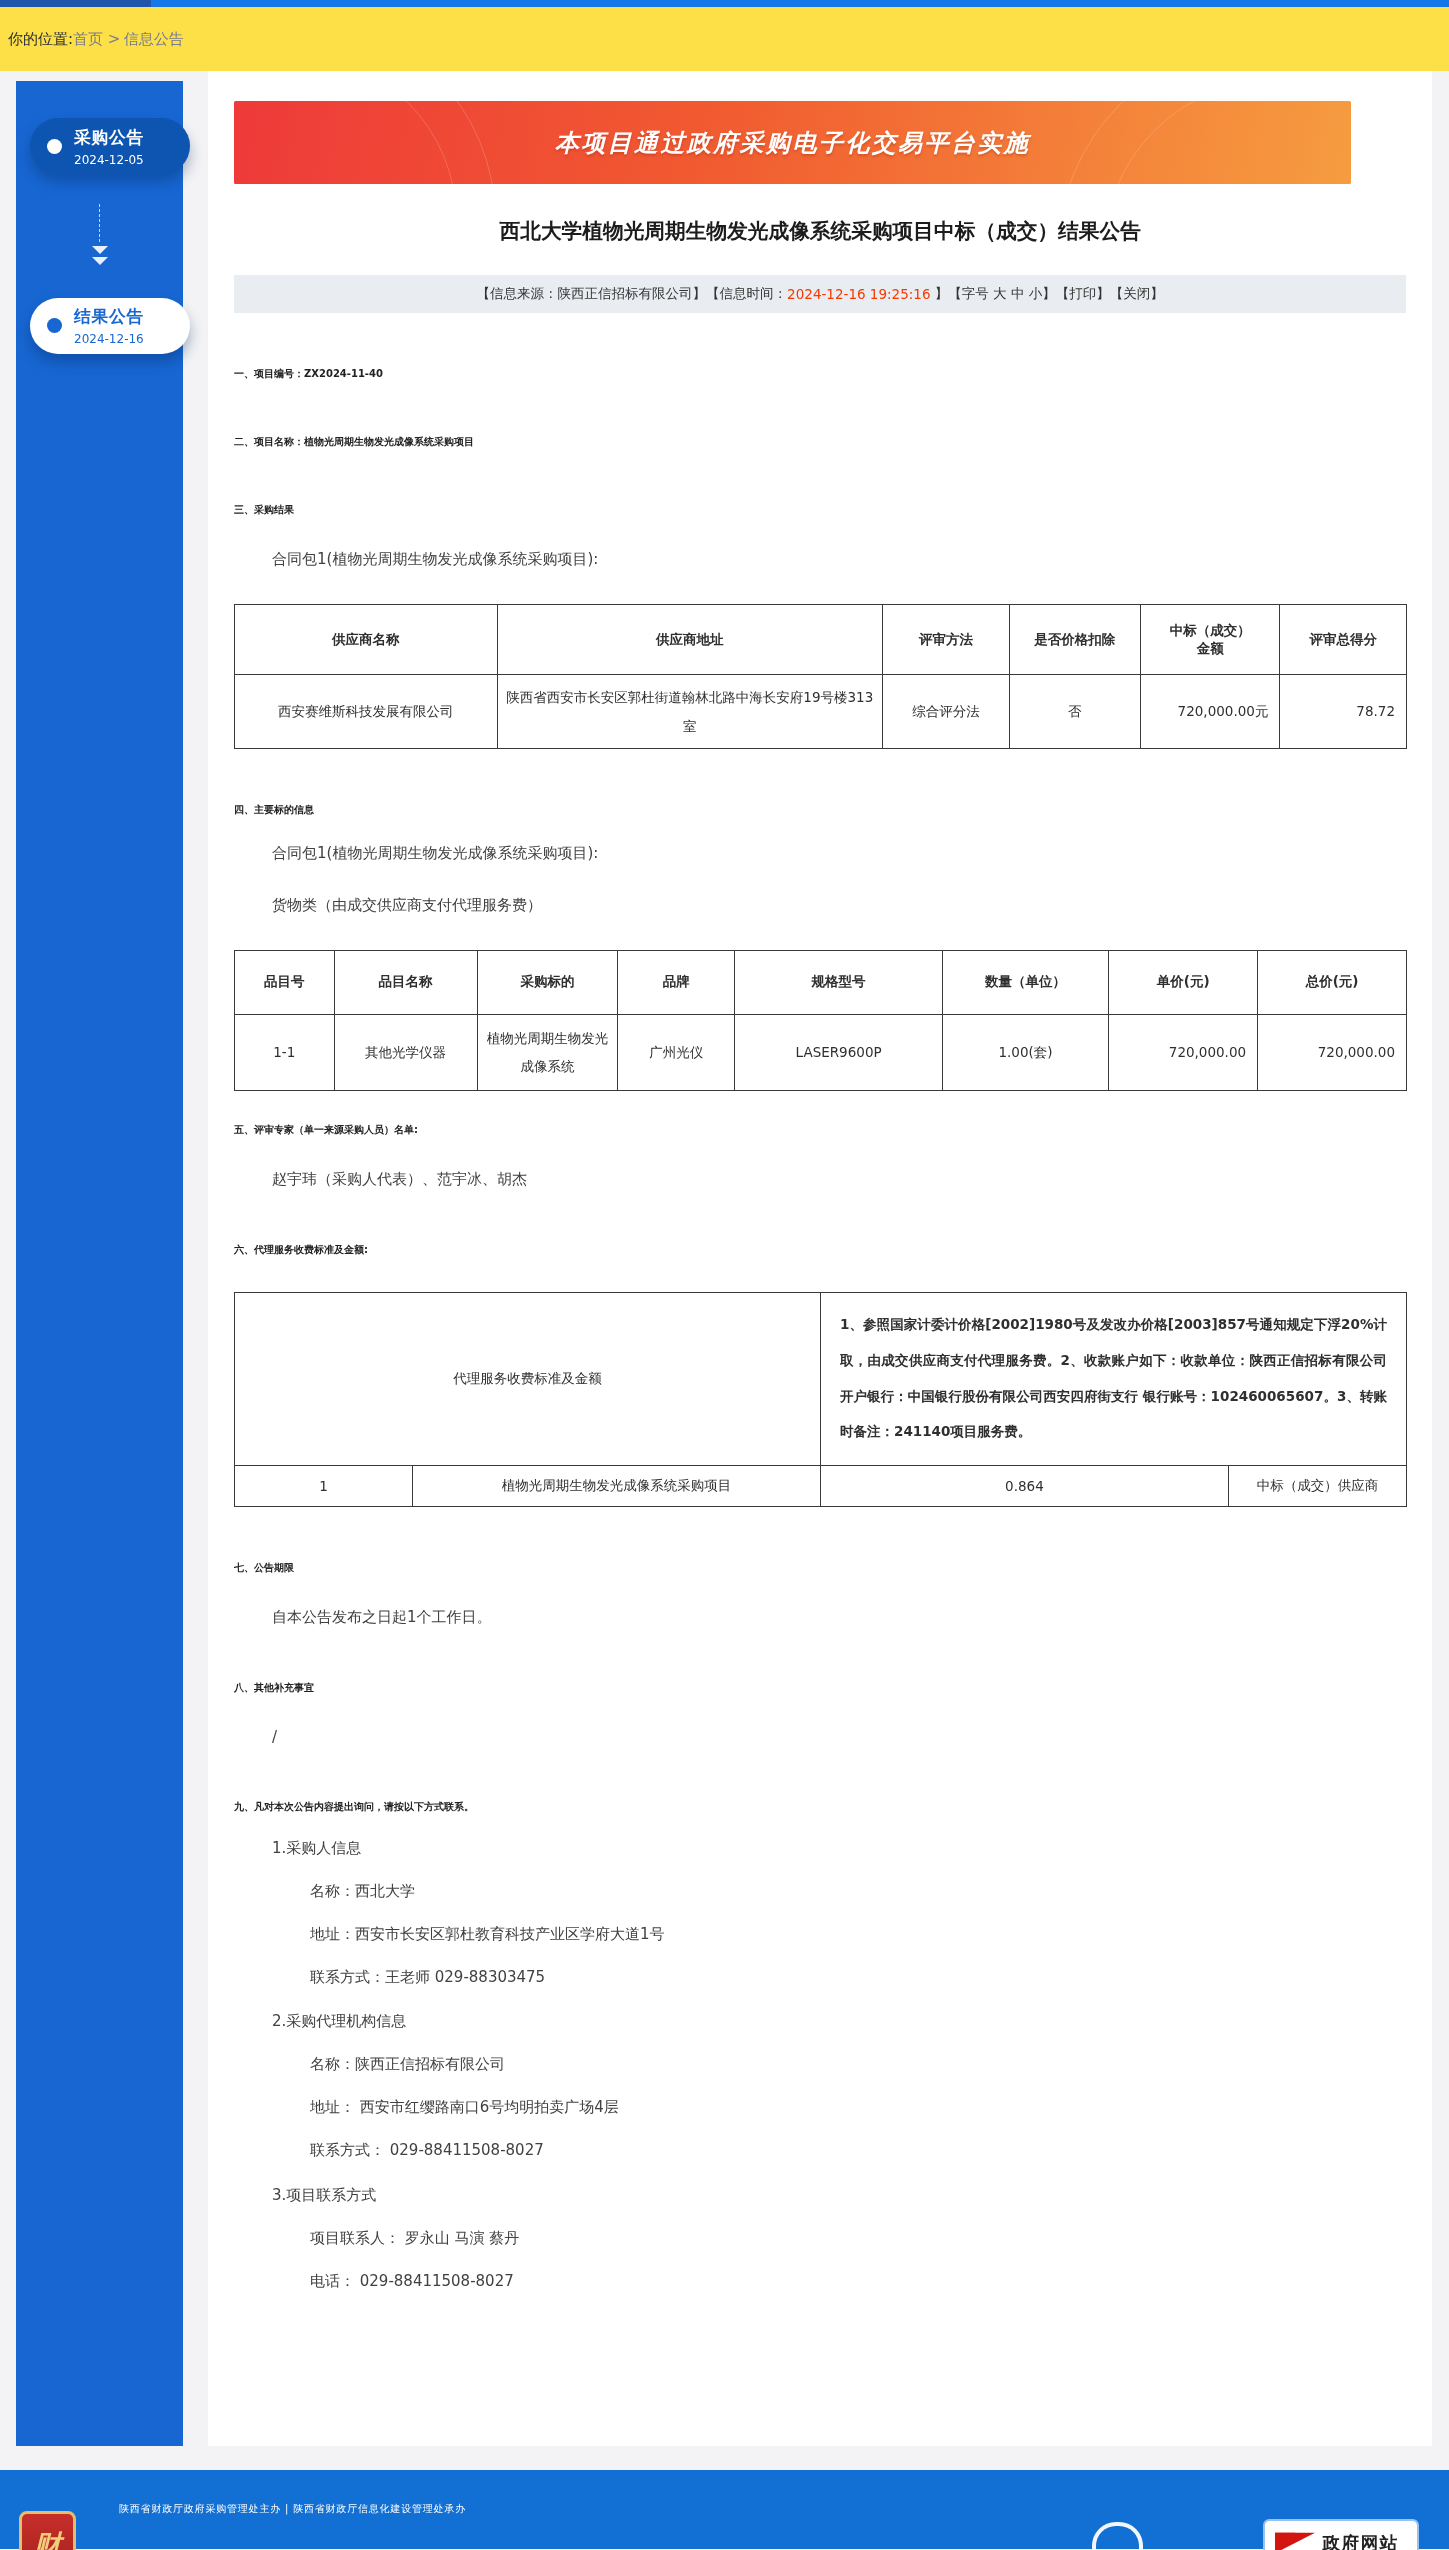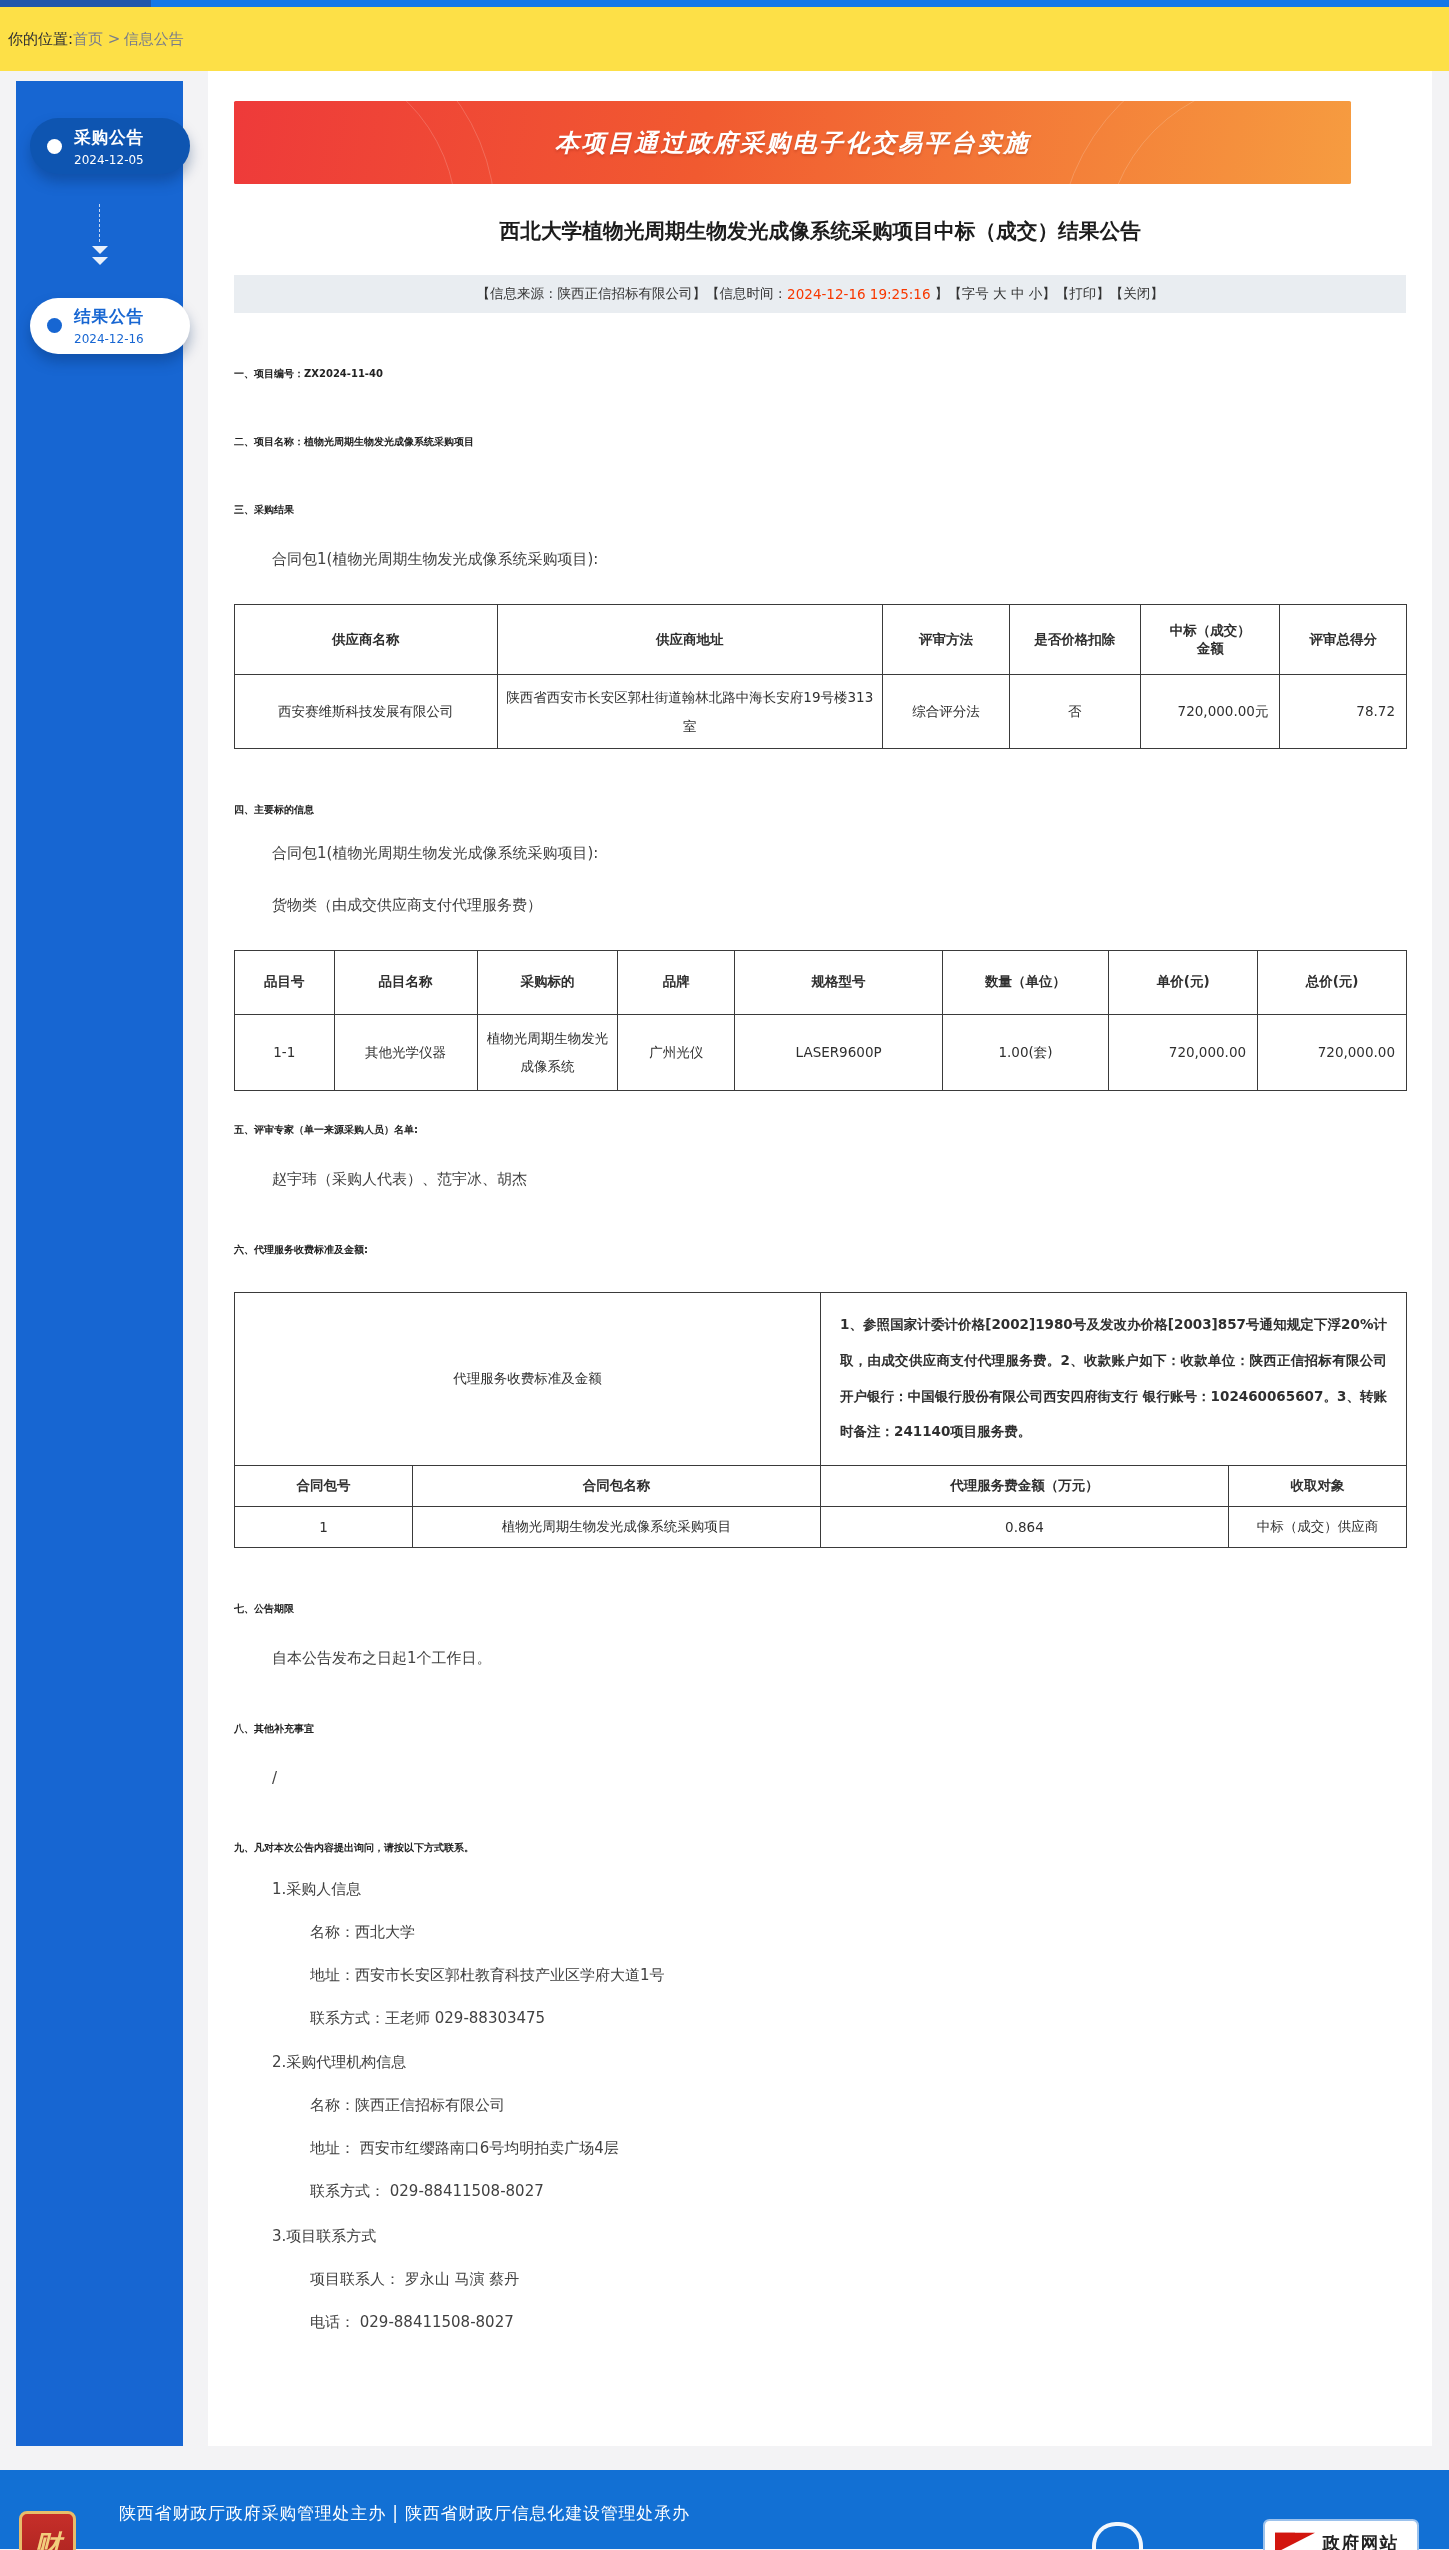--- a/index.html
+++ b/index.html
@@ -79,21 +79,21 @@
   .t-subject td { height:76px; line-height:2.1; }
   .num { text-align:right; padding-right:11px; }
   .t-fee .fee-desc { text-align:justify; font-weight:bold; line-height:2.65; padding:14.3px 19px; }
   .t-fee .fee-merged { height:162px; }
   .t-fee th { height:41px; }
   .t-fee td.short { height:41px; }
 
   
   .footer-gap { height:24px; }
   .footer { position:relative; height:79px; background:#1270d4; color:#fff; }
-  .footer-text { position:absolute; left:119px; top:32px; font-size:17px; letter-spacing:0.8px; }
+  .footer-text { position:absolute; left:119px; top:32px; font-size:10px; letter-spacing:0.8px; }
   .emblem { position:absolute; left:19px; top:41px; width:57px; height:68px;
             background:linear-gradient(#c62f2a,#a5211d); border:3.2px solid #e7bd6b;
             border-radius:8px 8px 46% 46%; display:flex; align-items:center; justify-content:center; }
   .emblem-glyph { color:#f2cd7c; font-size:27px; font-weight:bold; font-style:italic; }
   .footer-logo { position:absolute; right:306px; top:52px; width:51px; height:37px;
                  border:4px solid #ffffff; border-bottom:none; border-radius:24px 24px 0 0; opacity:.95; }
   .gov-badge { position:absolute; right:30px; top:49px; width:156px; height:48px; background:#ffffff;
                border:2.4px solid #9cc2ec; border-radius:6.4px; display:flex; align-items:center;
                padding:6.4px 9.5px; gap:8px; cursor:pointer; }
   .flag { width:0; height:0; border-top:12.7px solid #d2160f; border-bottom:12.7px solid transparent;
@@ -259,26 +259,20 @@
             <col style="width:34.8%">
             <col style="width:34.8%">
             <col style="width:15.2%">
         </colgroup>
         <tbody>
           <tr>
             <td colspan="2" class="fee-merged">代理服务收费标准及金额</td>
             <td colspan="2" class="fee-desc fee-merged">1、参照国家计委计价格[2002]1980号及发改办价格[2003]857号通知规定下浮20%计取，由成交供应商支付代理服务费。2、收款账户如下：收款单位：陕西正信招标有限公司 开户银行：中国银行股份有限公司西安四府街支行 银行账号：102460065607。3、转账时备注：241140项目服务费。</td>
           </tr>
           <tr>
-            <th>合同包号</th>
-            <th>合同包名称</th>
-            <th>代理服务费金额（万元）</th>
-            <th>收取对象</th>
-          </tr>
-          <tr>
             <td class="short">1</td>
             <td class="short">植物光周期生物发光成像系统采购项目</td>
             <td class="short">0.864</td>
             <td class="short">中标（成交）供应商</td>
           </tr>
         </tbody>
       </table>
 
       <div class="sec-h">七、公告期限</div>
       <div class="para">自本公告发布之日起1个工作日。</div>

